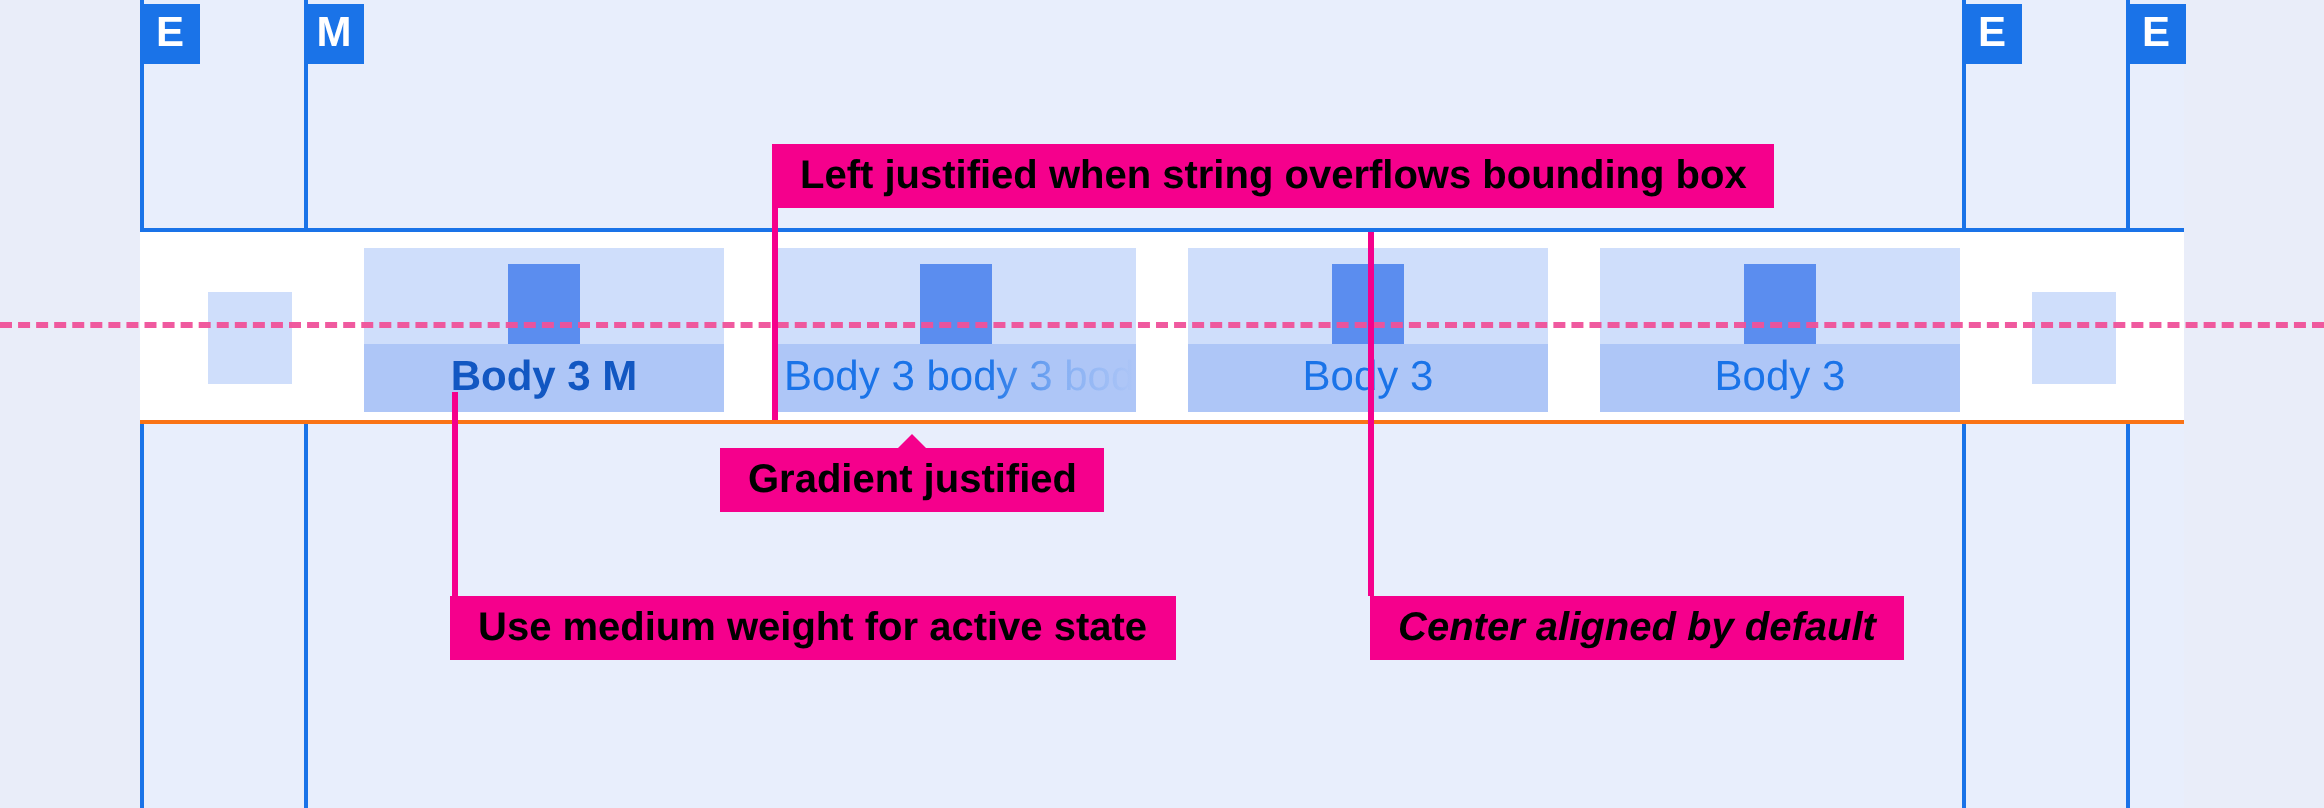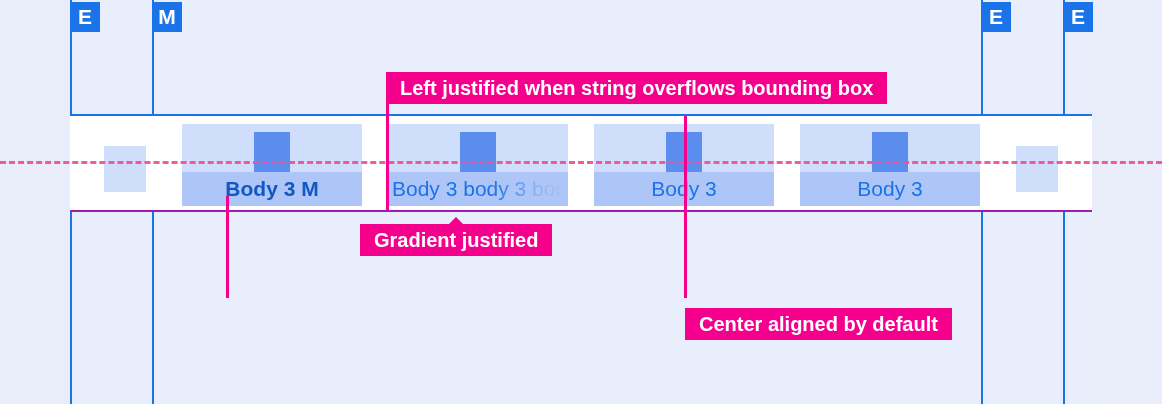--- a/index.html
+++ b/index.html
@@ -57,21 +57,21 @@
 
   
   .card {
     position: absolute;
     left: 70px;
     top: 114px;
     width: 1022px;
     height: 98px;
     background: #ffffff;
     border-top: 2px solid #1a73e8;
-    border-bottom: 2px solid #a21caf;
+    border-bottom: 2px solid #f97316;
     box-sizing: border-box;
   }
 
   
   .endcap {
     position: absolute;
     top: 30px;
     width: 42px;
     height: 46px;
     background: #cfdefb;
@@ -149,21 +149,21 @@
   .connector {
     position: absolute;
     width: 3px;
     background: #f5008c;
   }
 
   
   .annot {
     position: absolute;
     background: #f5008c;
-    color: #ffffff;
+    color: #000000;
     font-weight: bold;
     font-size: 20px;
     line-height: 32px;
     height: 32px;
     padding: 0 14px;
     white-space: nowrap;
   }
   .annot.pointer::after {
     content: "";
     position: absolute;
@@ -239,15 +239,16 @@
   </div>
 
   <div class="centerline"></div>
 
   <div class="connector" style="left:386px;top:104px;height:106px;"></div>
   <div class="connector" style="left:226px;top:196px;height:102px;"></div>
   <div class="connector" style="left:684px;top:116px;height:182px;"></div>
 
   <div class="annot" style="left:386px;top:72px;">Left justified when string overflows bounding box</div>
   <div class="annot pointer" style="left:360px;top:224px;">Gradient justified</div>
-  <div class="annot" style="left:685px;top:308px;">Center aligned by default</div>
+  <div class="annot" style="left:225px;top:298px;">Use medium weight for active state</div>
+  <div class="annot" style="left:685px;top:298px;font-style:italic;">Center aligned by default</div>
 
 </div>
 
 </body></html>

